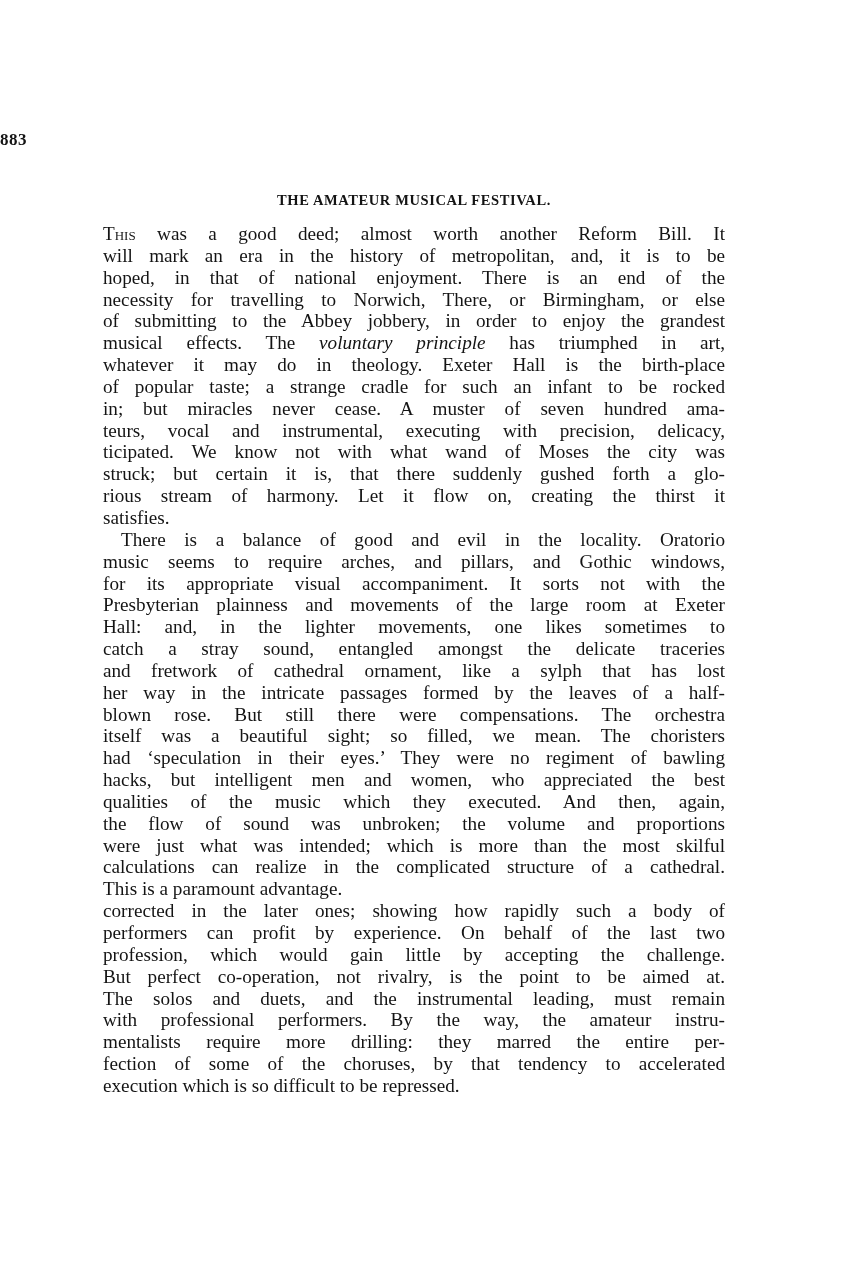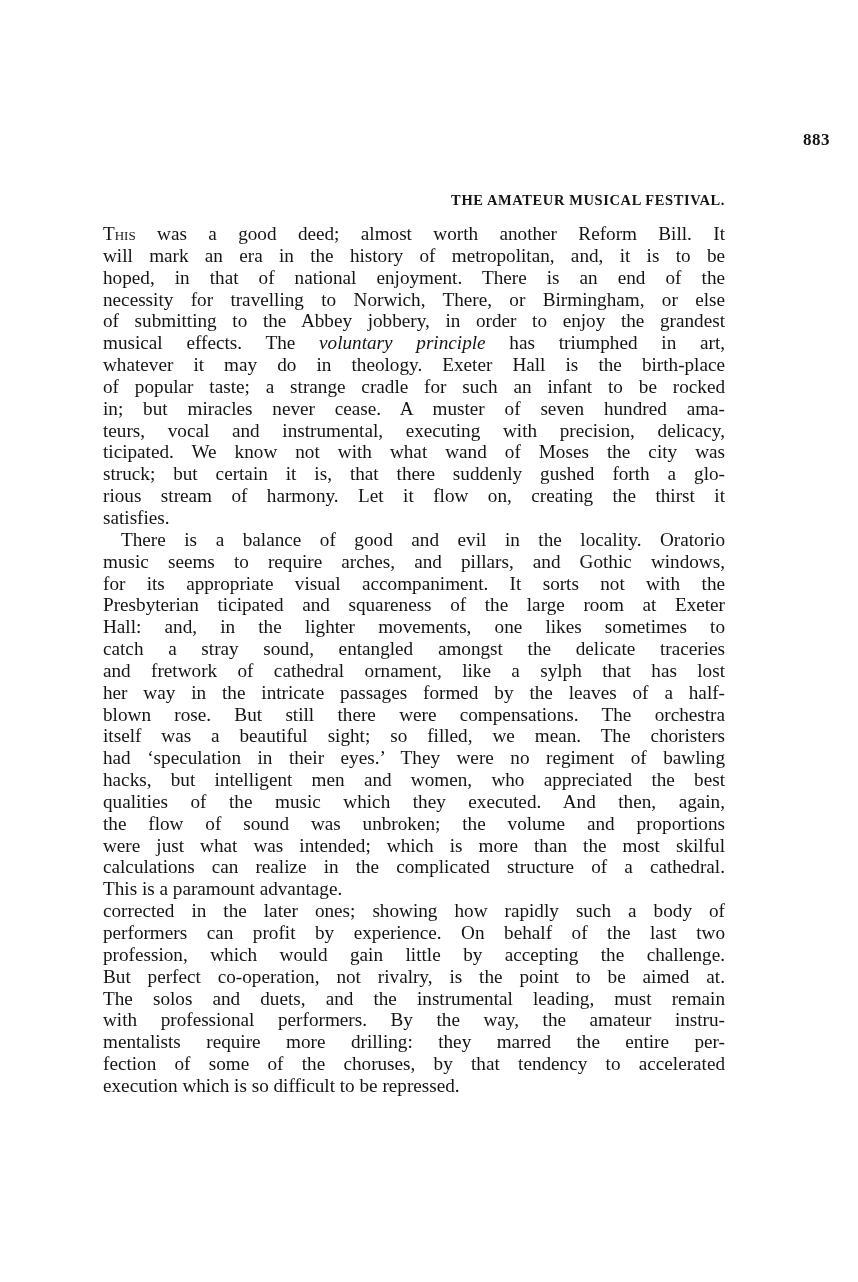--- a/index.html
+++ b/index.html
@@ -1,25 +1,25 @@
 <!DOCTYPE html>
 <html><head>
 <meta charset="utf-8">
 <style>
   html, body { margin: 0; padding: 0; }
   body {
     width: 858px; height: 1282px; background: #ffffff; position: relative; overflow: hidden;
     font-family: "Liberation Serif", "DejaVu Serif", serif; color: #141414;
   }
   .page-number {
-    position: absolute; top: 130px; left: 0; width: 830px; text-align: right;
+    position: absolute; top: 130px; left: 0; width: 830px; text-align: left;
     font-weight: bold; font-size: 17px; letter-spacing: 0.5px;
   }
   .title {
-    position: absolute; top: 192px; left: 103px; width: 622px; text-align: right;
+    position: absolute; top: 192px; left: 103px; width: 622px; text-align: center;
     font-weight: bold; font-size: 14.5px; letter-spacing: 0.6px;
   }
   .body-text {
     position: absolute; top: 223px; left: 103px; width: 622px;
     font-size: 19.2px; line-height: 21.85px;
   }
   .line {
     display: block; white-space: nowrap; text-align: justify; text-align-last: justify;
     height: 21.85px; overflow: visible;
   }
@@ -51,21 +51,21 @@
       <span class="line">ticipated.  We know not with what wand of Moses the city was</span>
       <span class="line">struck; but certain it is, that there suddenly gushed forth a glo-</span>
       <span class="line">rious stream of harmony.  Let it flow on, creating the thirst it</span>
       <span class="line last">satisfies.</span>
     </div>
 
     <div>
       <span class="line indent">There is a balance of good and evil in the locality.  Oratorio</span>
       <span class="line">music seems to require arches, and pillars, and Gothic windows,</span>
       <span class="line">for its appropriate visual accompaniment.  It sorts not with the</span>
-      <span class="line">Presbyterian ticipated and squareness of the large room at Exeter</span>
+      <span class="line">Presbyterian plainness and movements of the large room at Exeter</span>
       <span class="line">Hall: and, in the lighter movements, one likes sometimes to</span>
       <span class="line">catch a stray sound, entangled amongst the delicate traceries</span>
       <span class="line">and fretwork of cathedral ornament, like a sylph that has lost</span>
       <span class="line">her way in the intricate passages formed by the leaves of a half-</span>
       <span class="line">blown rose.  But still there were compensations.  The orchestra</span>
       <span class="line">itself was a beautiful sight; so filled, we mean.  The choristers</span>
       <span class="line">had ‘speculation in their eyes.’ They were no regiment of bawling</span>
       <span class="line">hacks, but intelligent men and women, who appreciated the best</span>
       <span class="line">qualities of the music which they executed.  And then, again,</span>
       <span class="line">the flow of sound was unbroken; the volume and proportions</span>

